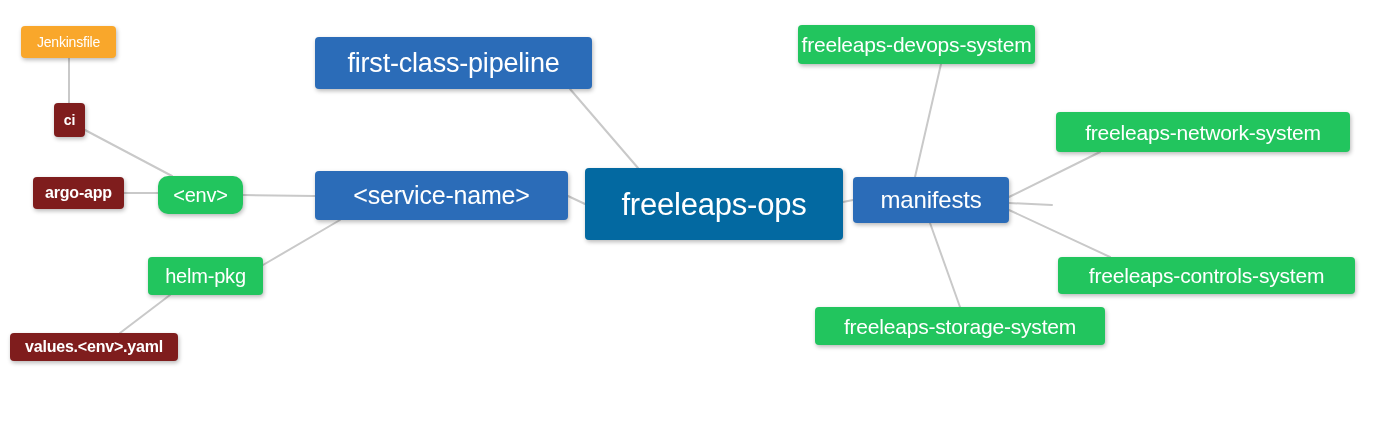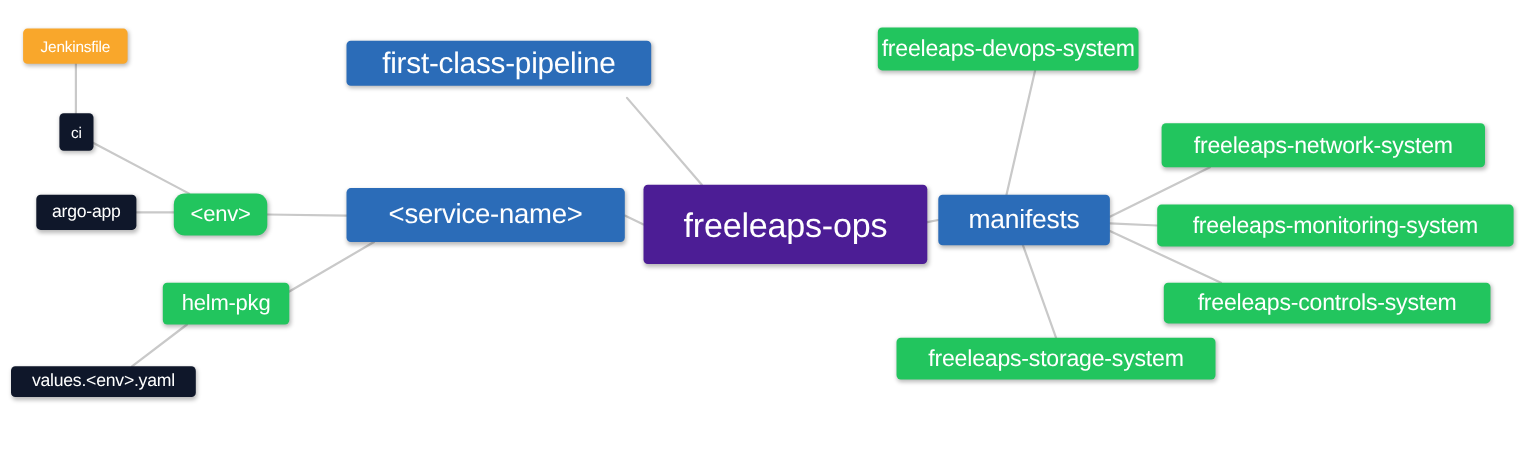--- a/index.html
+++ b/index.html
@@ -41,33 +41,34 @@
     box-shadow: 1px 2px 4px rgba(0,0,0,0.28);
     letter-spacing: -0.2px;
     line-height: 1;
   }
   .node-label {
     display: block;
     width: 100%;
     text-align: center;
   }
   .n-root {
-    background: #4c1d95;
+    background: #0369a1;
   }
   .n-blue {
     background: #2b6cb8;
   }
   .n-green {
     background: #22c55e;
   }
   .n-orange {
     background: #f9a72b;
   }
   .n-red {
-    background: #0f172a;
+    background: #7f1d1d;
+    font-weight: bold;
   }
 </style>
 </head>
 <body>
 
 <div id="mindmap">
   <svg id="edge-layer" viewBox="0 0 1390 421" xmlns="http://www.w3.org/2000/svg">
       <path d="M 585 204 L 568 196" stroke="#c9c9c9" stroke-width="2" fill="none" stroke-linecap="round"></path>
       <path d="M 638 168 L 570 89" stroke="#c9c9c9" stroke-width="2" fill="none" stroke-linecap="round"></path>
       <path d="M 843 202 L 853 200" stroke="#c9c9c9" stroke-width="2" fill="none" stroke-linecap="round"></path>
@@ -82,21 +83,21 @@
       <path d="M 1009 203 L 1052 205" stroke="#c9c9c9" stroke-width="2" fill="none" stroke-linecap="round"></path>
       <path d="M 1009 210 L 1110 257" stroke="#c9c9c9" stroke-width="2" fill="none" stroke-linecap="round"></path>
       <path d="M 930 223 L 960 307" stroke="#c9c9c9" stroke-width="2" fill="none" stroke-linecap="round"></path>
     </svg>
 <div class="node n-root" style="left: 585px; top: 168px; width: 258px; height: 72px; font-size: 31px;">
       <span class="node-label">freeleaps-ops</span>
     </div>
     <div class="node n-blue" style="left: 315px; top: 171px; width: 253px; height: 49px; font-size: 25px;">
       <span class="node-label">&lt;service-name&gt;</span>
     </div>
-    <div class="node n-blue" style="left: 315px; top: 37px; width: 277px; height: 41px; font-size: 27px; justify-content: center;">
+    <div class="node n-blue" style="left: 315px; top: 37px; width: 277px; height: 52px; font-size: 27px; justify-content: center;">
       <span class="node-label">first-class-pipeline</span>
     </div>
     <div class="node n-blue" style="left: 853px; top: 177px; width: 156px; height: 46px; font-size: 24px;">
       <span class="node-label">manifests</span>
     </div>
     <div class="node n-green" style="left: 158px; top: 176px; width: 85px; height: 38px; font-size: 20px; border-radius: 10px;">
       <span class="node-label">&lt;env&gt;</span>
     </div>
     <div class="node n-green" style="left: 148px; top: 257px; width: 115px; height: 38px; font-size: 20px;">
       <span class="node-label">helm-pkg</span>
@@ -112,22 +113,19 @@
     </div>
     <div class="node n-orange" style="left: 21px; top: 26px; width: 95px; height: 32px; font-size: 14px;">
       <span class="node-label">Jenkinsfile</span>
     </div>
     <div class="node n-green" style="left: 798px; top: 25px; width: 237px; height: 39px; font-size: 21px;">
       <span class="node-label">freeleaps-devops-system</span>
     </div>
     <div class="node n-green" style="left: 1056px; top: 112px; width: 294px; height: 40px; font-size: 21px;">
       <span class="node-label">freeleaps-network-system</span>
     </div>
-    <div class="node n-green" style="left: 1052px; top: 186px; width: 324px; height: 38px; font-size: 21px;">
-      <span class="node-label">freeleaps-monitoring-system</span>
-    </div>
     <div class="node n-green" style="left: 1058px; top: 257px; width: 297px; height: 37px; font-size: 21px;">
       <span class="node-label">freeleaps-controls-system</span>
     </div>
     <div class="node n-green" style="left: 815px; top: 307px; width: 290px; height: 38px; font-size: 21px;">
       <span class="node-label">freeleaps-storage-system</span>
     </div>
   </div>
 
 </body></html>

